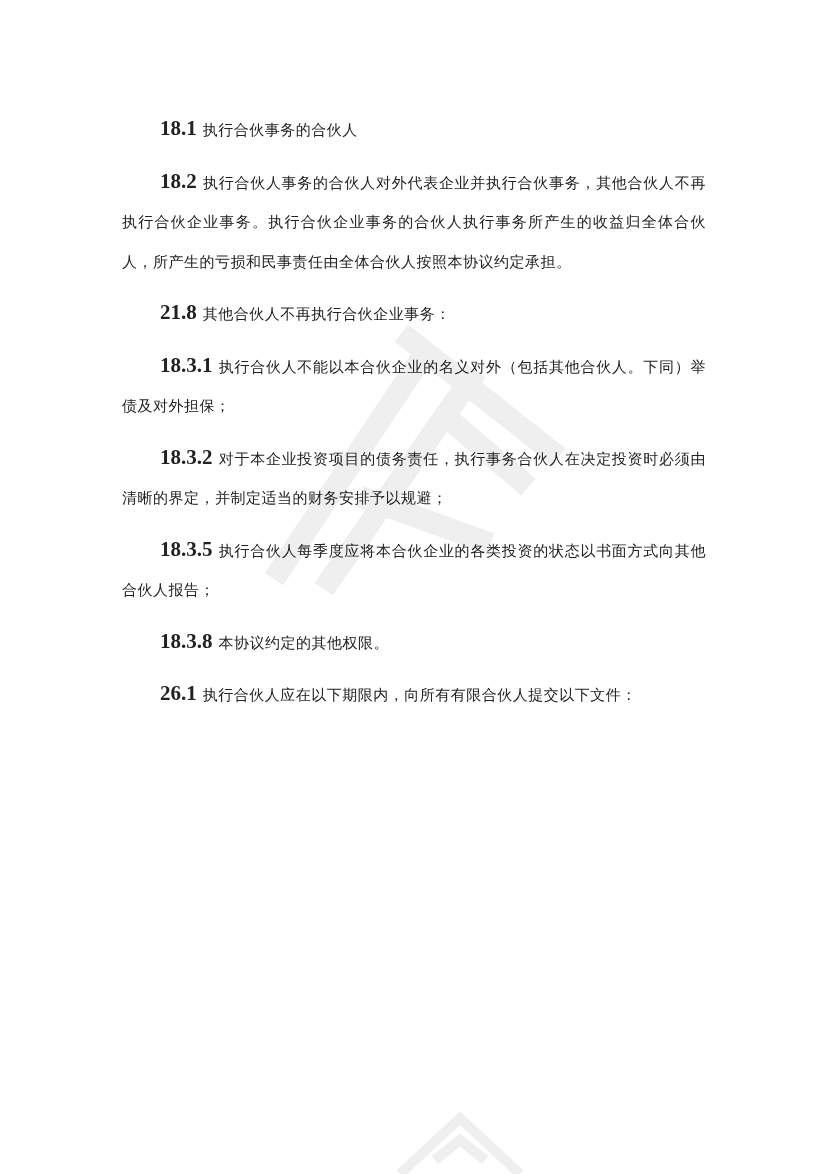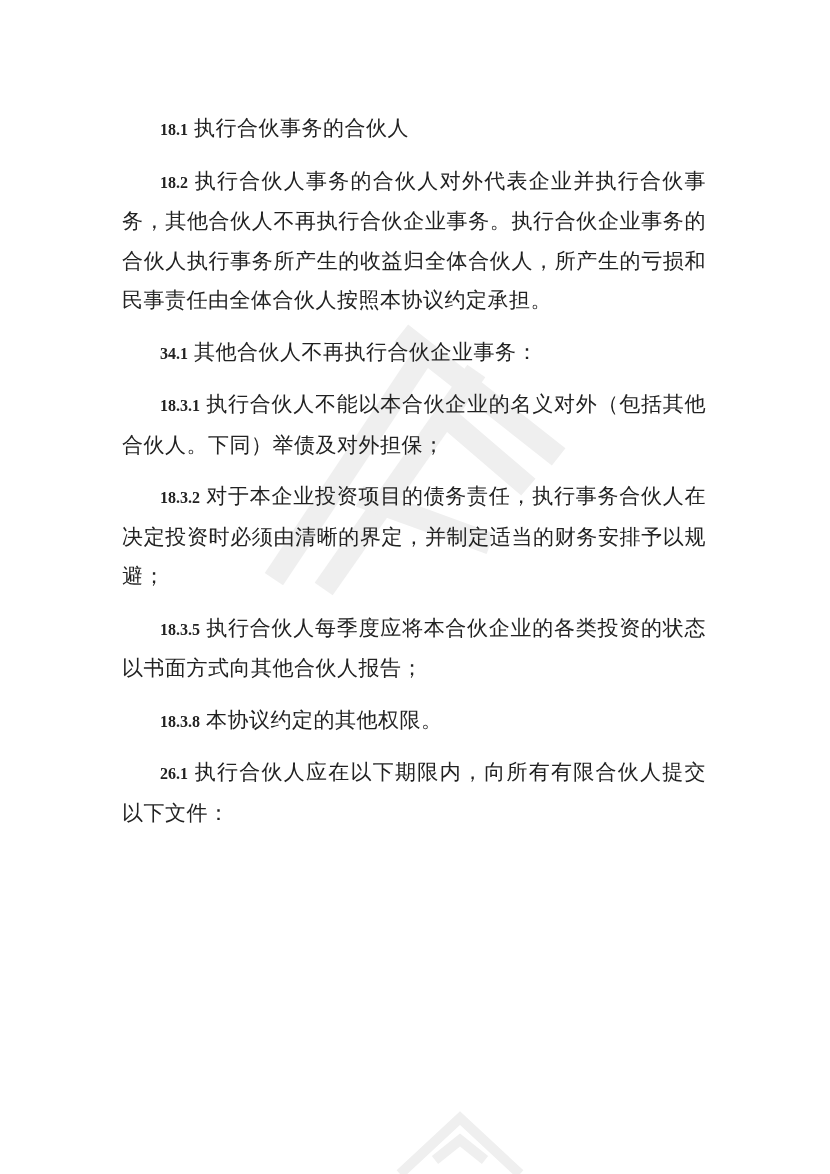--- a/index.html
+++ b/index.html
@@ -40,27 +40,27 @@
       line-height: 38.5px;
       text-indent: 38px;
       letter-spacing: 0.5px;
       text-align: justify;
       text-align-last: left;
       word-break: break-all;
     }
     .num {
       font-family: "Liberation Serif", "DejaVu Serif", serif;
       font-weight: bold;
-      font-size: 16px;
+      font-size: 21px;
       margin-right: 6px;
       letter-spacing: 0;
     }
     .txt {
       font-family: "DejaVu Sans", "Liberation Sans", sans-serif;
-      font-size: 21px;
+      font-size: 15px;
     }
   </style>
 </head>
 <body>
 
 <div class="page">
 
   <svg class="watermark" style="left:220px; top:300px;" width="420" height="300" viewBox="0 0 420 300">
     <g fill="none" stroke="#efefef" stroke-width="22" stroke-linecap="square">
       <path d="M60 270 L200 60"></path>
@@ -74,20 +74,20 @@
   <svg class="watermark" style="left:390px; top:1110px;" width="140" height="64" viewBox="0 0 140 64">
     <g fill="none" stroke="#efefef" stroke-width="10">
       <path d="M10 64 L70 8 L130 64"></path>
       <path d="M45 50 L70 30 L95 50"></path>
     </g>
   </svg>
 
   <div class="content">
     <p class="para"><span class="num">18.1</span><span class="txt">执行合伙事务的合伙人</span></p>
     <p class="para"><span class="num">18.2</span><span class="txt">执行合伙人事务的合伙人对外代表企业并执行合伙事务，其他合伙人不再执行合伙企业事务。执行合伙企业事务的合伙人执行事务所产生的收益归全体合伙人，所产生的亏损和民事责任由全体合伙人按照本协议约定承担。</span></p>
-    <p class="para"><span class="num">34.1</span><span class="txt">其他合伙人不再执行合伙企业事务：</span></p>
+    <p class="para"><span class="num">21.8</span><span class="txt">其他合伙人不再执行合伙企业事务：</span></p>
     <p class="para"><span class="num">18.3.1</span><span class="txt">执行合伙人不能以本合伙企业的名义对外（包括其他合伙人。下同）举债及对外担保；</span></p>
     <p class="para"><span class="num">18.3.2</span><span class="txt">对于本企业投资项目的债务责任，执行事务合伙人在决定投资时必须由清晰的界定，并制定适当的财务安排予以规避；</span></p>
     <p class="para"><span class="num">18.3.5</span><span class="txt">执行合伙人每季度应将本合伙企业的各类投资的状态以书面方式向其他合伙人报告；</span></p>
     <p class="para"><span class="num">18.3.8</span><span class="txt">本协议约定的其他权限。</span></p>
     <p class="para"><span class="num">26.1</span><span class="txt">执行合伙人应在以下期限内，向所有有限合伙人提交以下文件：</span></p>
   </div>
 </div>
 
 </body></html>

